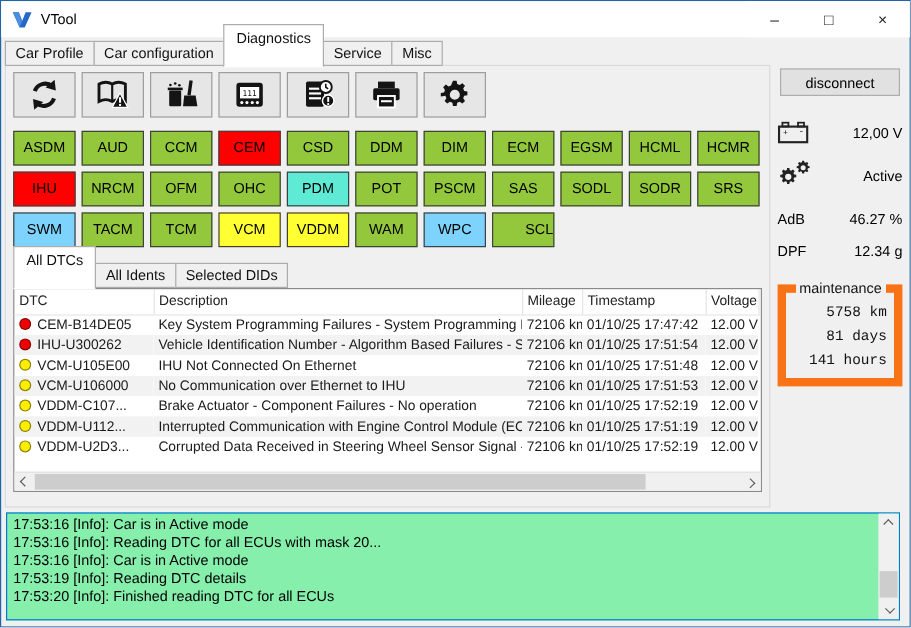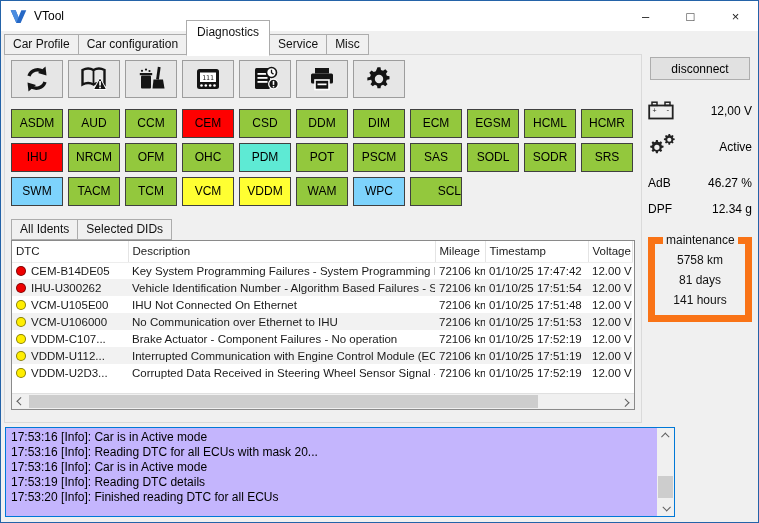--- a/index.html
+++ b/index.html
@@ -65,24 +65,24 @@
 
   
   .sidepanel { position: absolute; left: 645px; top: 56px; width: 108px; }
   .disconnect { display: block; margin: 0 auto; width: 100px; height: 23px; background: #e1e1e1;
                 border: 1px solid #adadad; font-size: 12px; font-family: inherit; cursor: default; }
   .inforow { display: flex; align-items: center; justify-content: space-between; margin: 0 2px; }
   .inforow .val { font-size: 12px; color: #000; }
   .inforow .lbl { font-size: 12px; color: #000; }
   .maint { margin: 17px 2px 0; border: 7px solid #f97316; padding: 0 6px 8px; }
   .maint legend { font-size: 12px; padding: 0 3px; margin-left: 2px; }
-  .maint .mval { text-align: center; font-size: 12px; margin-top: 6px; }
-
-  
-  .logbox { position: absolute; left: 4px; top: 426px; width: 670px; height: 90px; background: #c4b5fd;
+  .maint .mval { text-align: right; font-size: 12px; margin-top: 6px; font-family: Liberation Mono, monospace; }
+
+  
+  .logbox { position: absolute; left: 4px; top: 426px; width: 745px; height: 90px; background: #86efac;
             border: 1px solid #0078d7; }
   .log-lines { position: absolute; left: 5px; top: 2px; right: 20px; bottom: 2px; overflow: hidden; }
   .log-line { font-size: 12px; line-height: 15px; white-space: nowrap; color: #000; }
   .vscroll { position: absolute; right: 0; top: 0; bottom: 0; width: 17px; background: #f0f0f0; }
   .vs-arrow { position: absolute; left: 0; width: 17px; height: 16px; display: flex; align-items: center; justify-content: center; }
   .vs-arrow.up { top: 0; } .vs-arrow.bottom { bottom: 0; }
   .vs-thumb { position: absolute; left: 1px; right: 1px; top: 55%; height: 24%; background: #cdcdcd; }
 </style>
 </head>
 <body>
@@ -207,20 +207,21 @@
         <div class="ecu" style="background: rgb(147, 200, 61);">TACM</div>
         <div class="ecu" style="background: rgb(147, 200, 61);">TCM</div>
         <div class="ecu" style="background: rgb(255, 255, 50);">VCM</div>
         <div class="ecu" style="background: rgb(255, 255, 50);">VDDM</div>
         <div class="ecu" style="background: rgb(147, 200, 61);">WAM</div>
         <div class="ecu" style="background: #7dd3fc;">WPC</div>
         <div class="ecu" style="background: rgb(147, 200, 61); text-align: right;">SCL</div>
       </div>
 
     <div class="subtabs">
+      <div class="tab active">All DTCs</div>
       <div class="tab">All Idents</div>
       <div class="tab">Selected DIDs</div>
     </div>
 
     <div class="listpanel">
       <table class="dtc">
         <colgroup>
           <col style="width:116px">
             <col style="width:307px">
             <col style="width:50px">

